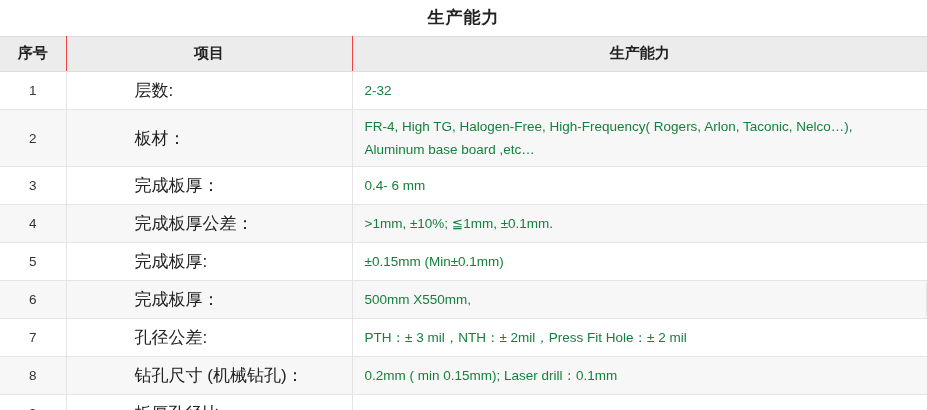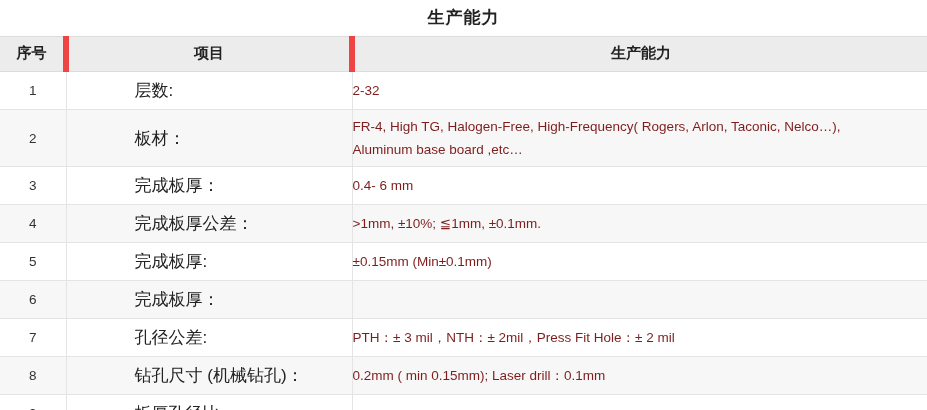--- a/index.html
+++ b/index.html
@@ -37,21 +37,21 @@
   table.spec col.c3 { width: 575px; }
 
   table.spec th {
     background: #ececec;
     font-weight: bold;
     font-size: 15px;
     color: #222222;
     padding: 7px 0 8px 0;
     border: 1px solid #dcdcdc;
     border-left: none;
-    border-right: 6px solid #ef4444;
+    border-right: 1px solid #ef4444;
     text-align: center;
   }
   table.spec th.col-index { border-left: none; }
   table.spec th.col-last { border-right: none; }
 
   table.spec td {
     border-bottom: 1px solid #e4e4e4;
     border-right: 1px solid #e4e4e4;
     padding: 7px 0;
     vertical-align: middle;
@@ -61,21 +61,22 @@
     text-align: center;
     color: #333333;
     font-size: 13.5px;
   }
   table.spec td.item {
     padding-left: 68px;
     color: #222222;
     font-size: 17px;
   }
   table.spec td.val {
-    color: #7f1d1d;
+    padding-left: 12px;
+    color: #15803d;
     font-size: 13.5px;
     line-height: 1.45;
   }
   table.spec td.val.last-col { border-right: none; }
   table.spec tr.alt td { background: #f7f7f7; }
 
   .val .line {
     display: block;
   }
   .val .sub {
@@ -161,20 +162,23 @@
           <span class="line">±0.15mm (Min±0.1mm)</span>
         </td>
       </tr>
 
       <tr class="alt">
         <td class="idx">6</td>
         <td class="item">完成板厚：</td>
         <td class="val split last-col">
           <table class="subtable">
             <tbody>
+                <tr>
+              <td>500mm X550mm,</td>
+            </tr>
           </tbody>
             </table>
         </td>
       </tr>
 
       <tr>
         <td class="idx">7</td>
         <td class="item">孔径公差:</td>
         <td class="val last-col">
           <span class="line">PTH：± 3 mil，NTH：± 2mil，Press Fit Hole：± 2 mil</span>

